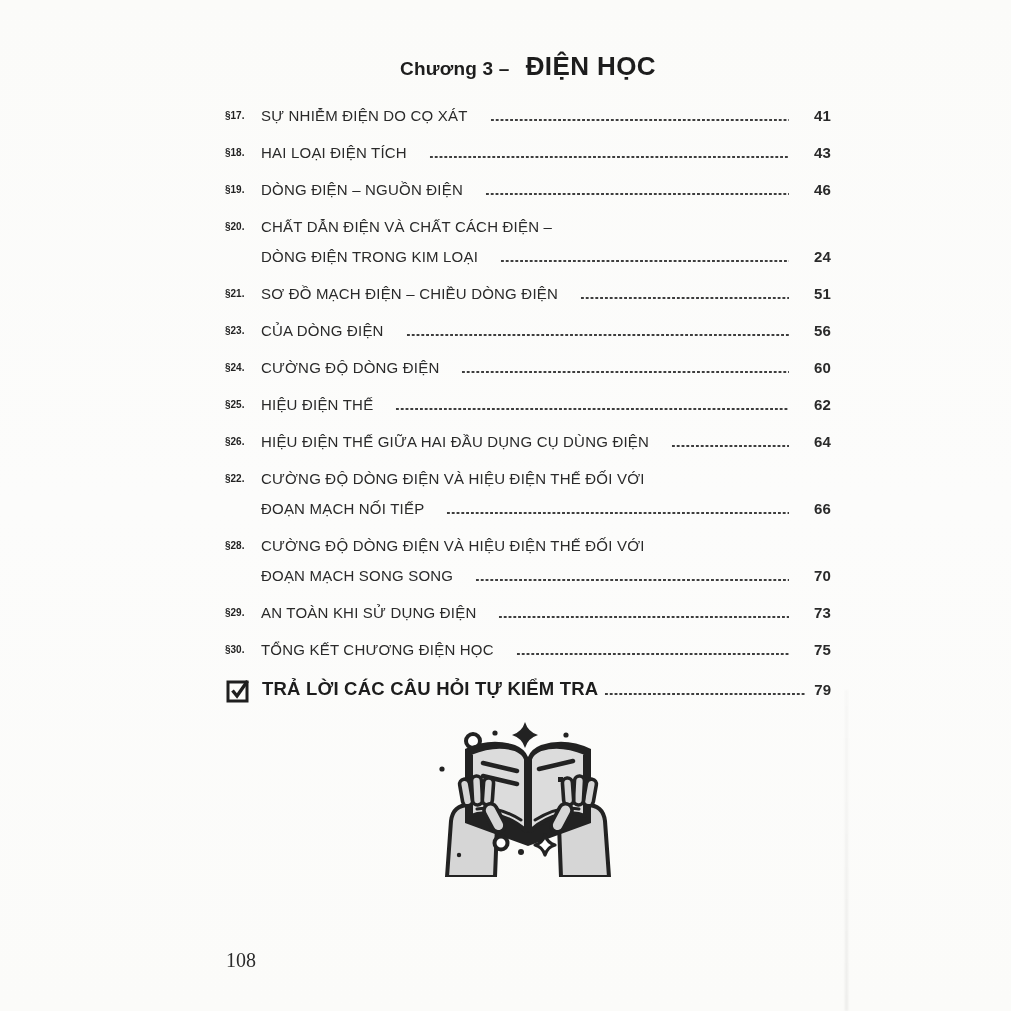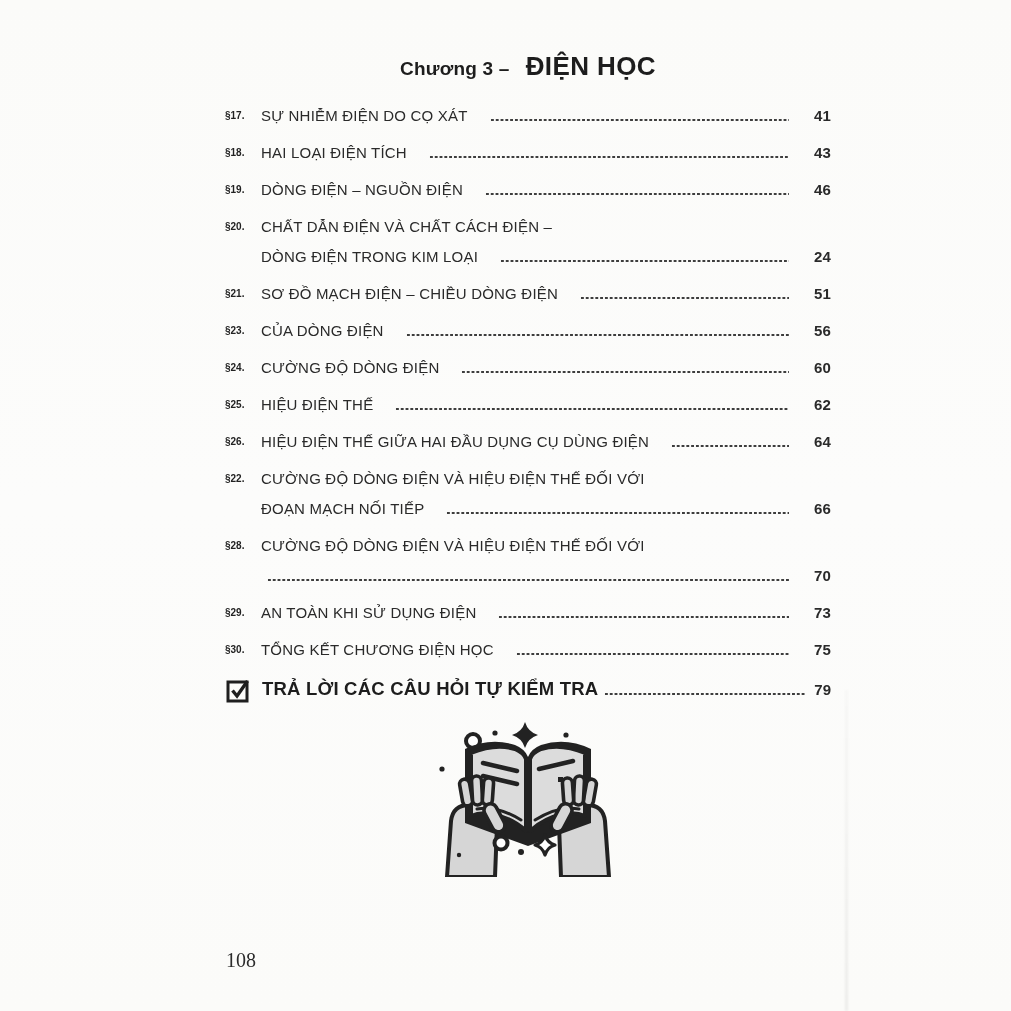--- a/index.html
+++ b/index.html
@@ -241,20 +241,21 @@
           </div>
   </div>
 
   <div class="entry">
     <span class="num">§28.</span>
     <div class="entry-lines">
             <div class="line">
               <span class="title">CƯỜNG ĐỘ DÒNG ĐIỆN VÀ HIỆU ĐIỆN THẾ ĐỐI VỚI</span>
             </div>
             <div class="line">
+              <span class="title">ĐOẠN MẠCH SONG SONG</span>
               <span class="leader"></span>
               <span class="pg">70</span>
             </div>
           </div>
   </div>
 
   <div class="entry">
     <span class="num">§29.</span>
     <div class="entry-lines">
             <div class="line">

